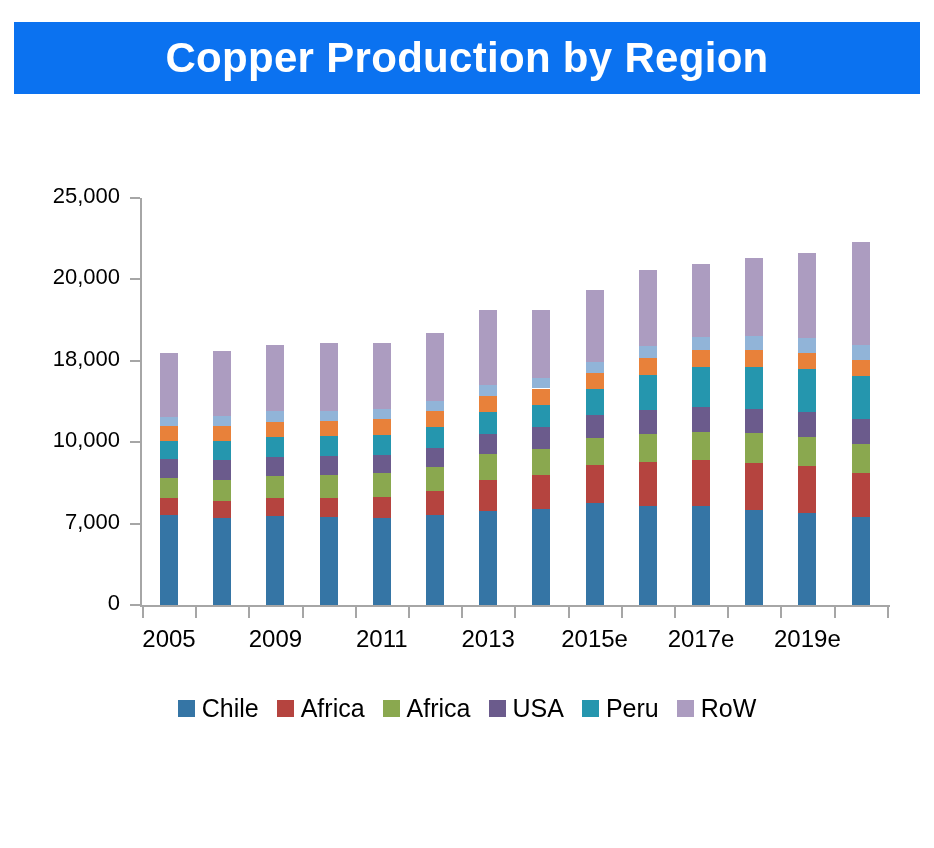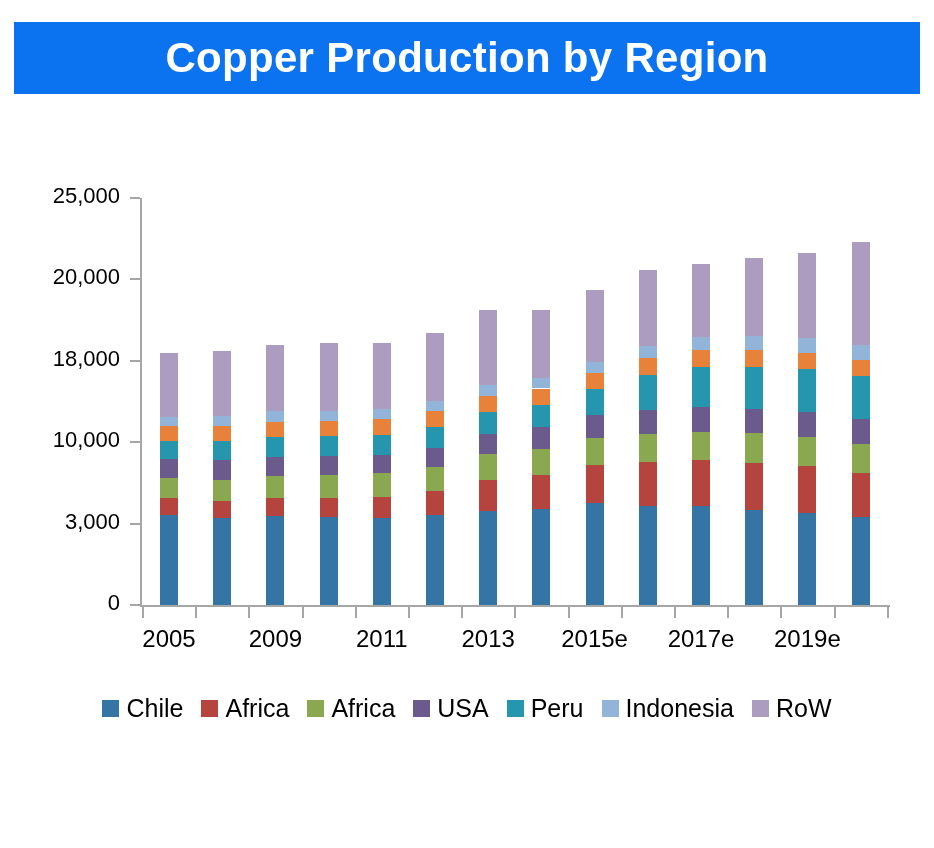--- a/index.html
+++ b/index.html
@@ -97,21 +97,21 @@
   </div>
 
 
   <div class="chart-area">
     <div class="y-axis-line"></div>
     <div class="x-axis-line"></div>
     <div id="y-axis-group">
         <div class="y-tick" style="top: 429px;"></div>
         <div class="y-label" style="left: 10px; top: 417px;">0</div>
         <div class="y-tick" style="top: 347.6px;"></div>
-        <div class="y-label" style="left: 10px; top: 335.6px;">3,000</div>
+        <div class="y-label" style="left: 10px; top: 335.6px;">7,000</div>
         <div class="y-tick" style="top: 266.2px;"></div>
         <div class="y-label" style="left: 10px; top: 254.2px;">10,000</div>
         <div class="y-tick" style="top: 184.8px;"></div>
         <div class="y-label" style="left: 10px; top: 172.8px;">18,000</div>
         <div class="y-tick" style="top: 103.4px;"></div>
         <div class="y-label" style="left: 10px; top: 91.4px;">20,000</div>
         <div class="y-tick" style="top: 22px;"></div>
         <div class="y-label" style="left: 10px; top: 10px;">25,000</div>
       </div>
     <div class="bars-layer" id="bars-layer">
@@ -297,23 +297,19 @@
       </div>
       <div class="legend-item">
         <span class="legend-swatch" style="background: rgb(107, 91, 140);"></span>
         <span class="legend-label">USA</span>
       </div>
       <div class="legend-item">
         <span class="legend-swatch" style="background: rgb(37, 150, 174);"></span>
         <span class="legend-label">Peru</span>
       </div>
       <div class="legend-item">
-        <span class="legend-swatch" style="background: rgb(145, 180, 216);"></span>
-        <span class="legend-label">Indonesia</span>
-      </div>
-      <div class="legend-item">
         <span class="legend-swatch" style="background: rgb(172, 156, 192);"></span>
         <span class="legend-label">RoW</span>
       </div>
     </div>
 
 
 </div>
 
 </body></html>

